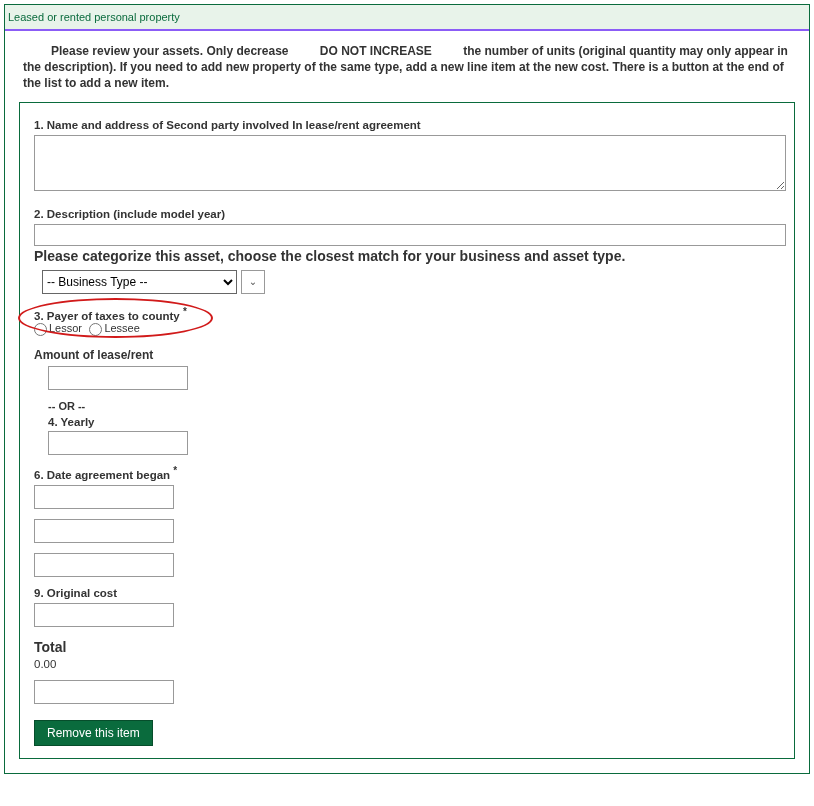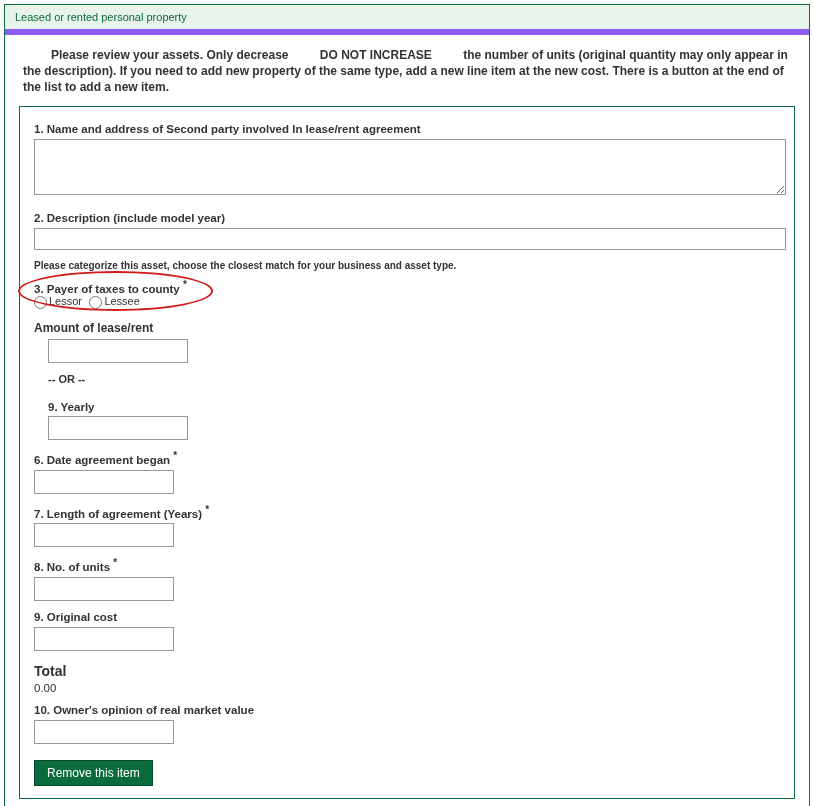--- a/index.html
+++ b/index.html
@@ -13,22 +13,22 @@
     }
     .outer-panel {
       margin: 4px;
       border: 1px solid #0a6b3d;
       width: 806px;
     }
     .panel-header {
       background: #e8f3ea;
       color: #0a6b3d;
       font-size: 11px;
-      padding: 6px 10px;
-      border-bottom: 6px solid #8b5cf6;
+      padding: 6px 3px;
+      border-bottom: 2px solid #8b5cf6;
     }
     .instructions {
       padding: 12px 18px 4px 18px;
       font-size: 12px;
       color: #333;
       line-height: 1.35;
     }
     .instructions b { font-weight: bold; padding-left: 28px; }
     .u { }
     .inner-panel {
@@ -44,24 +44,24 @@
       display: block;
     }
     .sub-label {
       font-size: 11.5px;
       font-weight: bold;
       color: #333;
       margin: 4px 0 3px 0;
       display: block;
     }
     .helper {
-      font-size: 10px;
-      font-weight: bold;
-      color: #333;
-      margin: 10px 0 6px 0;
+      font-size: 14px;
+      font-weight: bold;
+      color: #333;
+      margin: 2px 0 6px 0;
     }
     textarea.large {
       width: 752px;
       height: 56px;
       border: 1px solid #999;
       resize: both;
       font-family: Arial;
       font-size: 12px;
       padding: 4px;
     }
@@ -123,21 +123,21 @@
     input.small {
       width: 140px;
       height: 24px;
       border: 1px solid #999;
       padding: 2px 4px;
       display: block;
     }
     .or-sep {
       font-size: 11px;
       font-weight: bold;
-      margin: 8px 0 16px 0;
+      margin: 8px 0 4px 0;
     }
     .group { margin-bottom: 10px; }
     .total-label {
       font-size: 14px;
       font-weight: bold;
       margin-top: 12px;
     }
     .total-val {
       font-size: 11.5px;
       margin: 3px 0 10px 0;
@@ -169,75 +169,76 @@
 
   <div class="inner-panel">
 
     <label class="field-label">1. Name and address of Second party involved In lease/rent agreement</label>
     <textarea class="large" style=""></textarea>
 
     <label class="field-label" style="margin-top:14px">2. Description (include model year)</label>
     <input type="text" class="fullw" style="">
 
     <div class="helper">Please categorize this asset, choose the closest match for your business and asset type.</div>
+    <div class="select-row">
+      <select class="bt">
+        <option>-- Business Type --</option>
+      </select>
+      <div class="chev-box">
+        <span>⌄</span>
+      </div>
+    </div>
 
     <div class="payer-group">
       <div class="ellipse"></div>
       <span class="field-label" style="margin:0">
         <span>3. Payer of taxes to county </span><span class="ast">*</span>
       </span>
       <div class="radio-row">
         <input type="radio" name="payer" style=""><label>Lessor</label>
         <input type="radio" name="payer" style=""><label>Lessee</label>
       </div>
     </div>
 
     <div class="section-title">Amount of lease/rent</div>
 
     <div class="amount-block">
       <div class="group">
         <input type="text" class="small" style="">
       </div>
       <div class="or-sep">-- OR --</div>
       <div class="group">
-        <span class="sub-label">9. Yearly</span>
+        <span class="sub-label">4. Yearly</span>
         <input type="text" class="small" style="">
       </div>
     </div>
 
     <div class="group">
       <span class="field-label">
         <span>6. Date agreement began </span><span class="ast">*</span>
       </span>
       <input type="text" class="small" style="">
     </div>
 
     <div class="group">
-      <span class="field-label">
-        <span>7. Length of agreement (Years) </span><span class="ast">*</span>
-      </span>
-      <input type="text" class="small" style="">
-    </div>
-
-    <div class="group">
-      <span class="field-label">
-        <span>8. No. of units </span><span class="ast">*</span>
-      </span>
+      <input type="text" class="small" style="">
+    </div>
+
+    <div class="group">
       <input type="text" class="small" style="">
     </div>
 
     <div class="group">
       <span class="field-label">9. Original cost</span>
       <input type="text" class="small" style="">
     </div>
 
     <div class="total-label">Total</div>
     <div class="total-val">0.00</div>
 
     <div class="group">
-      <span class="field-label">10. Owner's opinion of real market value</span>
       <input type="text" class="small" style="">
     </div>
 
     <button class="remove-btn">Remove this item</button>
 
   </div>
 </div>
 
 </body></html>

